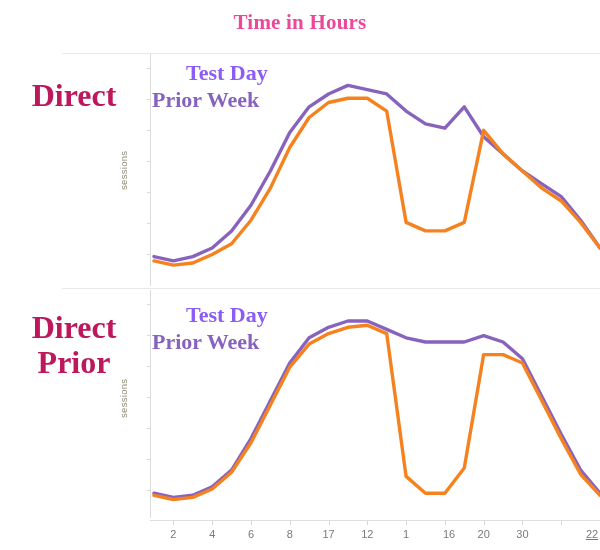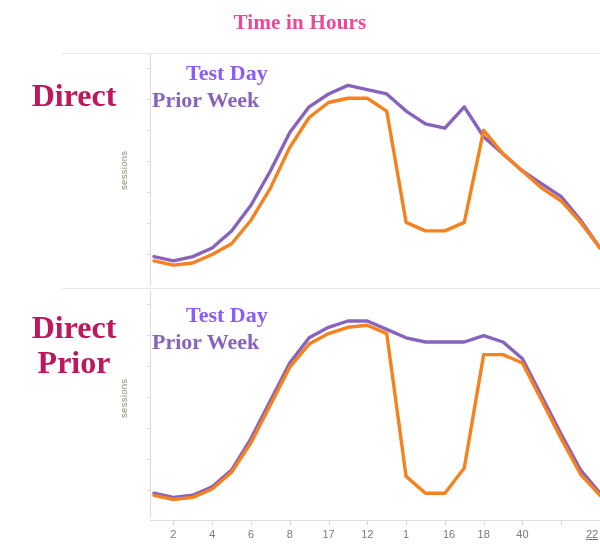--- a/index.html
+++ b/index.html
@@ -216,18 +216,18 @@
     </div>
   <div id="x-labels">
       <div class="x-label" style="left: 173.4px; top: 528px;">2</div>
       <div class="x-label" style="left: 212.2px; top: 528px;">4</div>
       <div class="x-label" style="left: 251px; top: 528px;">6</div>
       <div class="x-label" style="left: 289.7px; top: 528px;">8</div>
       <div class="x-label" style="left: 328.5px; top: 528px;">17</div>
       <div class="x-label" style="left: 367.3px; top: 528px;">12</div>
       <div class="x-label" style="left: 406.1px; top: 528px;">1</div>
       <div class="x-label" style="left: 449px; top: 528px;">16</div>
-      <div class="x-label" style="left: 483.7px; top: 528px;">18</div>
-      <div class="x-label" style="left: 522.4px; top: 528px;">40</div>
+      <div class="x-label" style="left: 483.7px; top: 528px;">20</div>
+      <div class="x-label" style="left: 522.4px; top: 528px;">30</div>
       <div class="x-label" style="left: 592px; top: 528px; text-decoration: underline;">22</div>
     </div>
 
 </div>
 
 </body></html>

